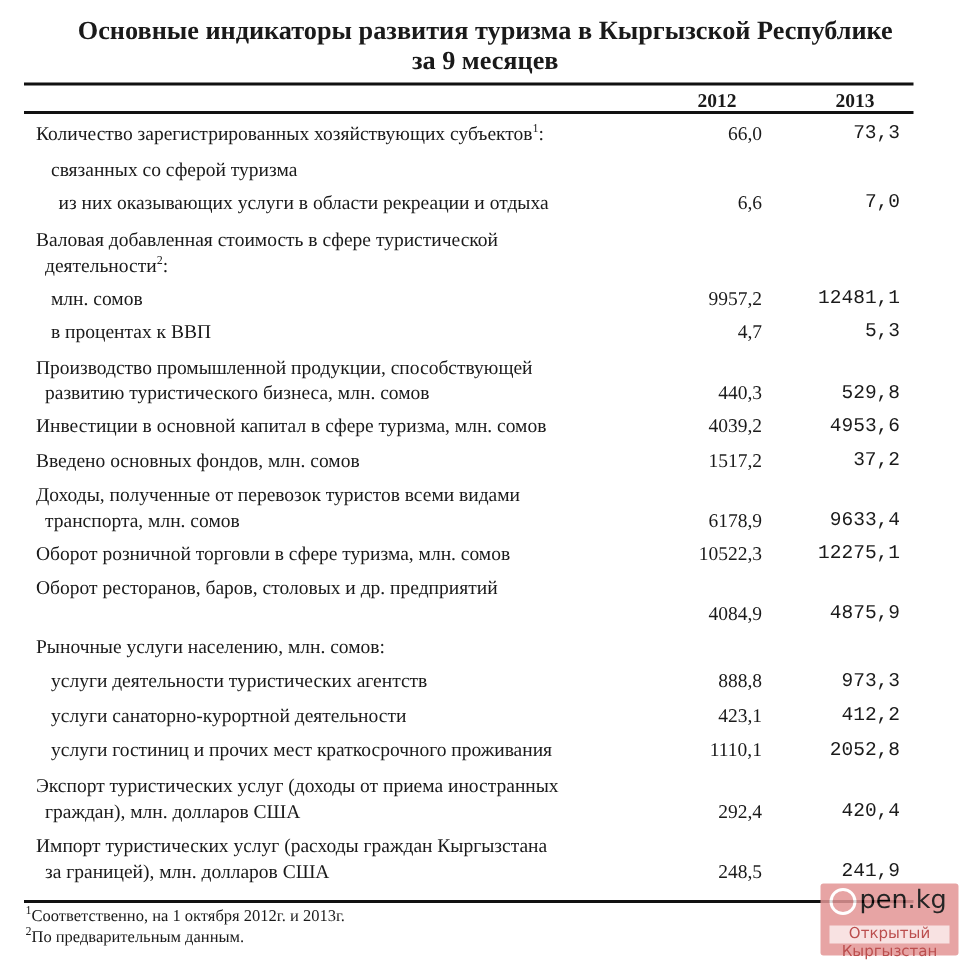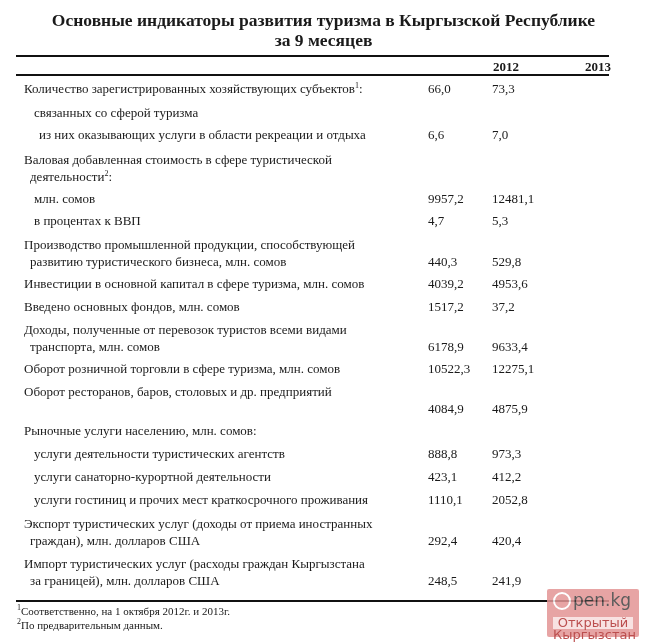--- a/index.html
+++ b/index.html
@@ -1,39 +1,39 @@
 <!DOCTYPE html>
 <html><head>
 <meta charset="utf-8">
 <style>
   html, body { margin: 0; padding: 0; background: #ffffff; }
   body { width: 650px; height: 644px; position: relative; overflow: hidden;
          font-family: "Liberation Serif", "DejaVu Serif", serif; color: #1a1a1a; }
   .title { position: absolute; left: 0; top: 10px; width: 647px; text-align: center;
            font-weight: bold; font-size: 17.5px; line-height: 20px; }
   .rule-thick { position: absolute; left: 16px; width: 593px; height: 2px; background: #111; }
-  .hdr { position: absolute; top: 59px; font-weight: bold; font-size: 13px; margin-left: 28px; }
+  .hdr { position: absolute; top: 59px; font-weight: bold; font-size: 13px; }
   .row { position: absolute; left: 0; width: 650px; font-size: 13px; line-height: 17px; }
   .label { position: absolute; left: 24px; width: 370px; }
   .label.ind1 { left: 34px; }
   .label.ind2 { left: 39px; }
   .label .cont { padding-left: 6px; display: block; }
-  .v { position: absolute; text-align: left; width: 80px; }
+  .v { position: absolute; text-align: right; width: 80px; }
   .v12 { left: 428px; }
-  .v13 { left: 492px; }
+  .v13 { left: 520px; font-family: Liberation Mono, monospace; }
   sup { font-size: 8px; line-height: 0; }
   .foot { position: absolute; left: 17px; font-size: 11px; line-height: 14px; }
   .wm { position: absolute; left: 547px; top: 589px; width: 92px; height: 48px;
         background: #e39595; opacity: 0.85; border-radius: 2px; }
-  .wm-logo { position: absolute; left: 26px; top: 1px; color: #404040; font-family: "DejaVu Sans", sans-serif;
+  .wm-logo { position: absolute; left: 26px; top: 1px; color: #000000; font-family: "DejaVu Sans", sans-serif;
              font-size: 17px; }
   .wm-circ { position: absolute; left: 6px; top: 3px; width: 18px; height: 18px; border: 2px solid #fff;
              border-radius: 50%; box-sizing: border-box; }
   .wm-sub { position: absolute; left: 6px; top: 28px; width: 80px; height: 12px; background: #f7dede;
-            color: #b03030; font-family: "DejaVu Sans", sans-serif; font-size: 13px; line-height: 12px; text-align: center; }
+            color: #b03030; font-family: "DejaVu Sans", sans-serif; font-size: 10px; line-height: 12px; text-align: center; }
 </style>
 </head>
 <body>
 
 <div class="title">
   <div>Основные индикаторы развития туризма в Кыргызской Республике</div>
   <div>за 9 месяцев</div>
 </div>
 
 <div class="rule-thick" style="top:55px"></div>

